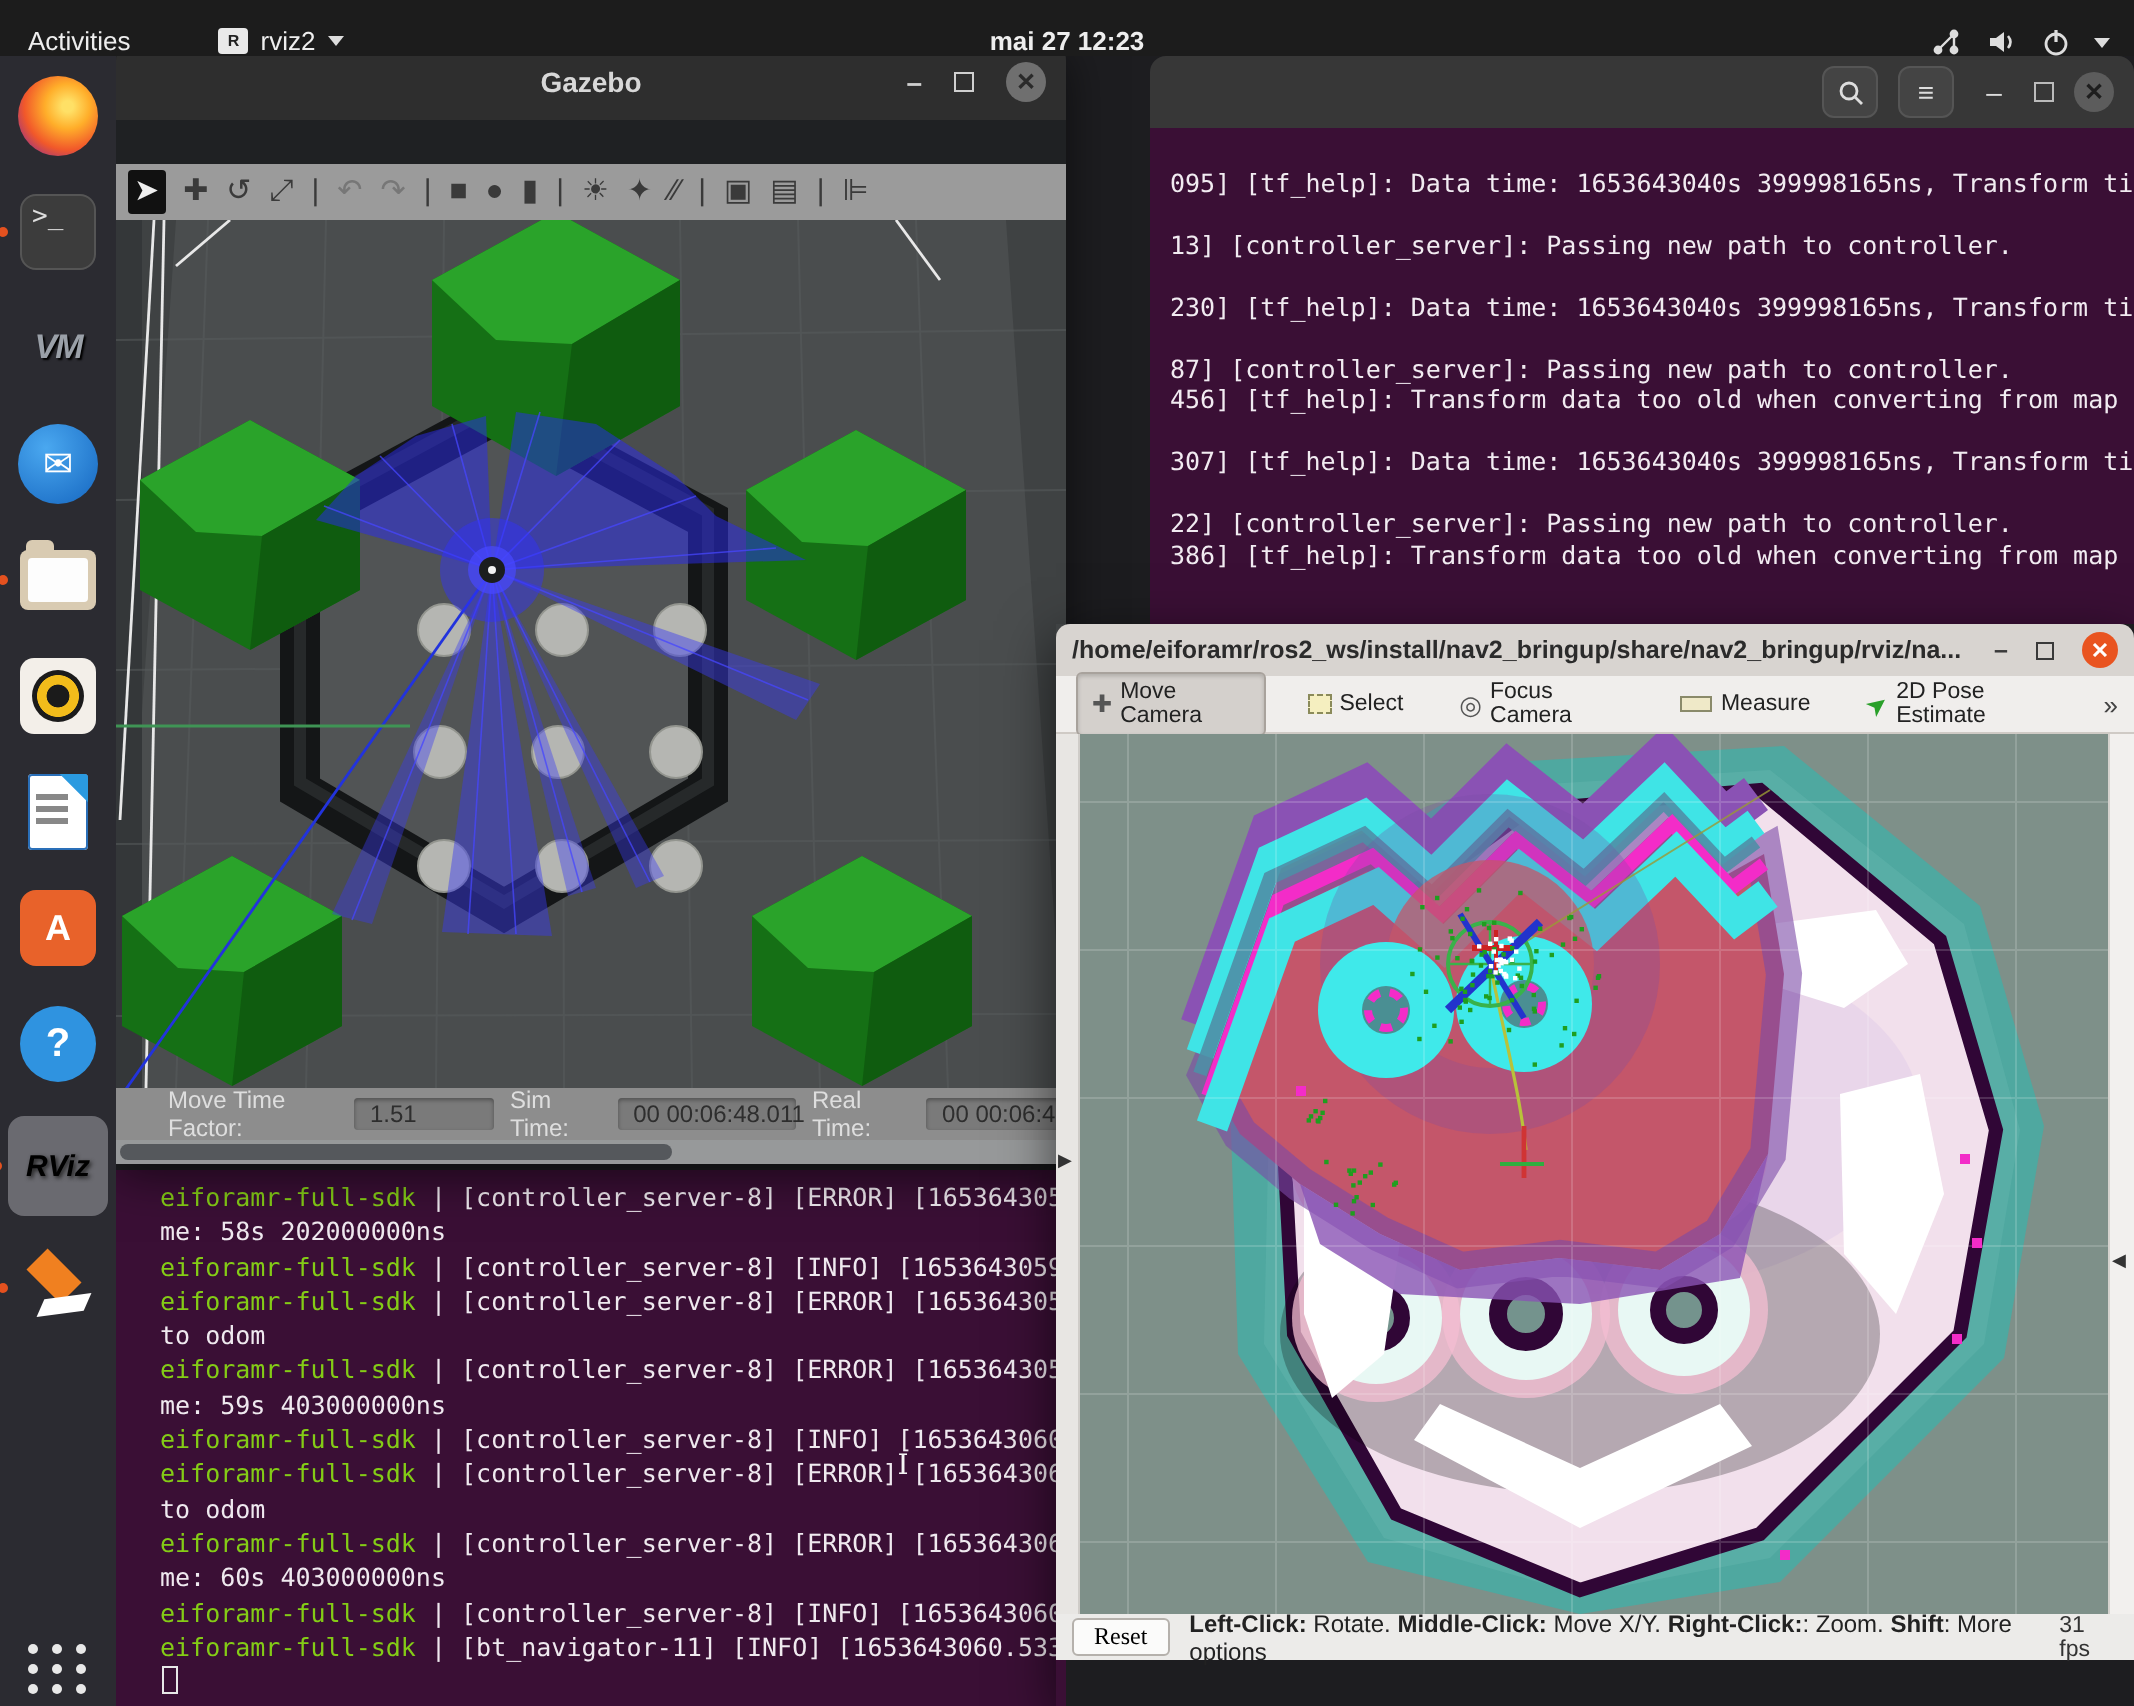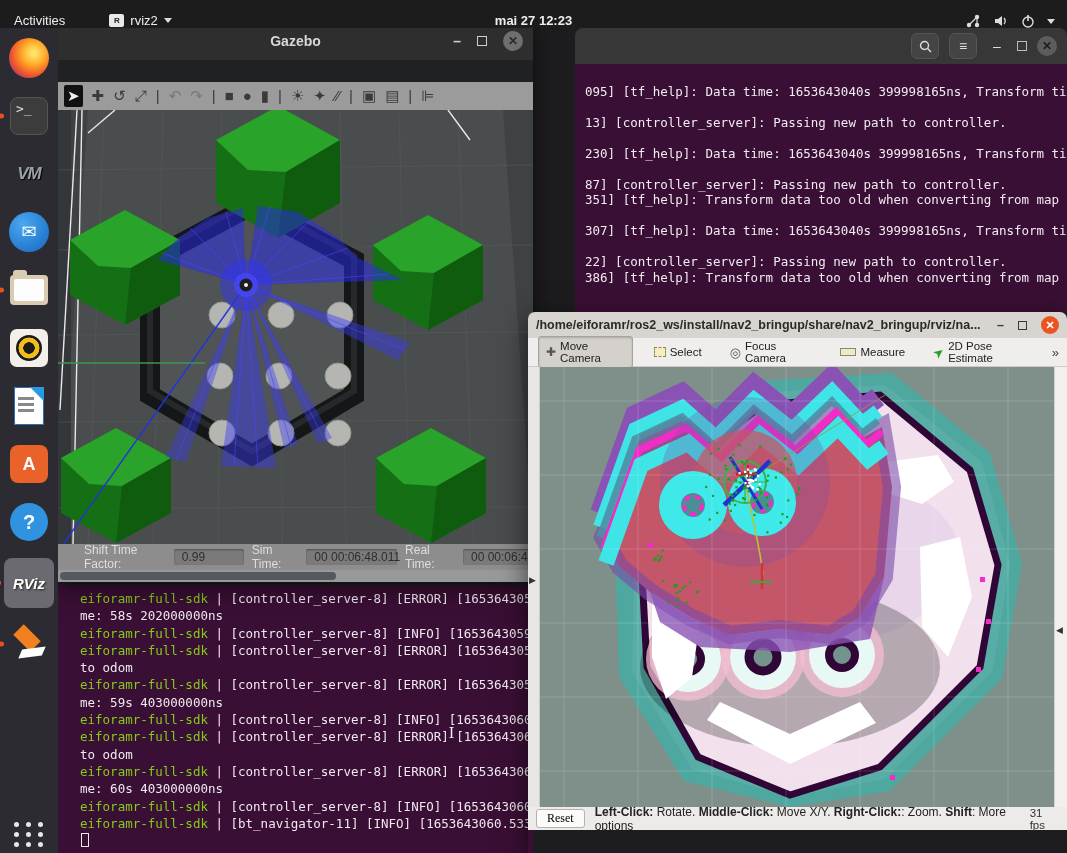--- a/index.html
+++ b/index.html
@@ -45,21 +45,21 @@
     box-shadow:0 0 0 1px #2a6fb8 inset; }
   .icon-lo:before { content:""; position:absolute; right:-10px; top:-10px; width:20px; height:20px;
     background:#2a9ae0; transform:rotate(45deg); }
   .icon-lo:after { content:""; position:absolute; left:4px; top:10px; width:16px; height:3px;
     background:#888; box-shadow:0 6px 0 #888, 0 12px 0 #888; }
   .icon-soft { width:38px; height:38px; border-radius:8px; background:#e8622a; color:#fff;
     font-weight:bold; font-size:18px; display:flex; align-items:center; justify-content:center; }
   .icon-help { width:38px; height:38px; border-radius:50%; background:#2f93e0; color:#fff;
     font-weight:bold; font-size:20px; display:flex; align-items:center; justify-content:center; }
   .dock-active { background:#6a6a70; border-radius:8px; width:50px; height:50px; }
-  .icon-rviz { color:#ffffff; font-weight:bold; font-style:italic; font-size:15px; text-shadow:1px 1px 2px #222; }
+  .icon-rviz { color:#000000; font-weight:bold; font-style:italic; font-size:15px; text-shadow:1px 1px 2px #222; }
   .icon-eif { position:relative; width:40px; height:40px; }
   .icon-eif .dia { position:absolute; left:6px; top:2px; width:24px; height:24px; background:#f08020;
     transform:rotate(45deg) scaleY(.62); }
   .icon-eif .par { position:absolute; left:12px; top:24px; width:22px; height:9px; background:#fff;
     transform:skewX(-30deg) rotate(-8deg); }
   .icon-grid { display:grid; grid-template-columns:repeat(3,7px); grid-gap:5px; margin-top:auto; }
   .icon-grid i { width:5px; height:5px; border-radius:50%; background:#e8e8e8; }
   #dock .spacer { flex:1; }
   .bg-frag { color:#cfcfcf; font-family:"DejaVu Sans Mono",monospace; font-size:12px; z-index:5; }
   
@@ -248,21 +248,21 @@
   <div id="tterm-body">
 
       <div class="tt-line"></div>
       <div class="tt-line">095] [tf_help]: Data time: 1653643040s 399998165ns, Transform ti</div>
       <div class="tt-line"></div>
       <div class="tt-line">13] [controller_server]: Passing new path to controller.</div>
       <div class="tt-line"></div>
       <div class="tt-line">230] [tf_help]: Data time: 1653643040s 399998165ns, Transform ti</div>
       <div class="tt-line"></div>
       <div class="tt-line">87] [controller_server]: Passing new path to controller.</div>
-      <div class="tt-line">351] [tf_help]: Transform data too old when converting from map</div>
+      <div class="tt-line">456] [tf_help]: Transform data too old when converting from map</div>
       <div class="tt-line"></div>
       <div class="tt-line">307] [tf_help]: Data time: 1653643040s 399998165ns, Transform ti</div>
       <div class="tt-line"></div>
       <div class="tt-line">22] [controller_server]: Passing new path to controller.</div>
       <div class="tt-line">386] [tf_help]: Transform data too old when converting from map</div>
     </div>
 </div>
 
 <div id="gazebo" class="abs">
   <div id="gz-title">
@@ -399,22 +399,22 @@
         <circle cx="188" cy="175" r="12" fill="#4848ff" opacity="0.7"></circle>
       </g>
       <line x1="0" y1="253" x2="147" y2="253" stroke="#3f9455" stroke-width="1.4"></line>
       <g>
         <circle cx="188" cy="175" r="6.5" fill="#1b1d1e"></circle>
         <circle cx="188" cy="175" r="2" fill="#f2f2f2"></circle>
       </g>
     </svg>
   </div>
   <div id="gz-status">
-    <span>Shift Time Factor:</span>
-    <span class="val">0.99</span>
+    <span>Move Time Factor:</span>
+    <span class="val">1.51</span>
     <span>Sim Time:</span>
     <span class="val">00 00:06:48.011</span>
     <span>Real Time:</span>
     <span class="val">00 00:06:4</span>
   </div>
   <div id="gz-scroll">
       <span class="thumb"></span>
     </div>
 </div>
 

